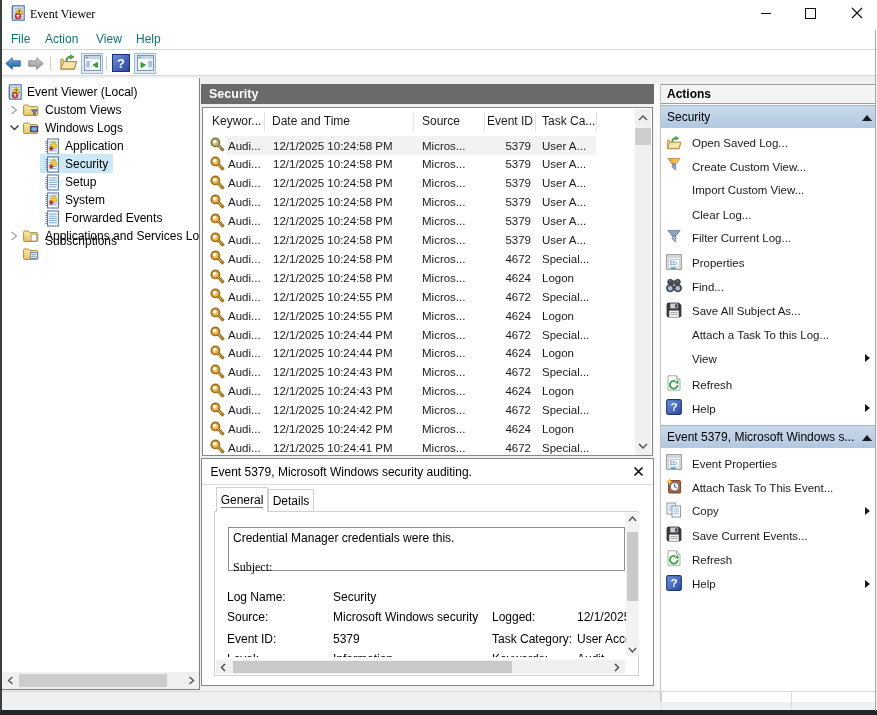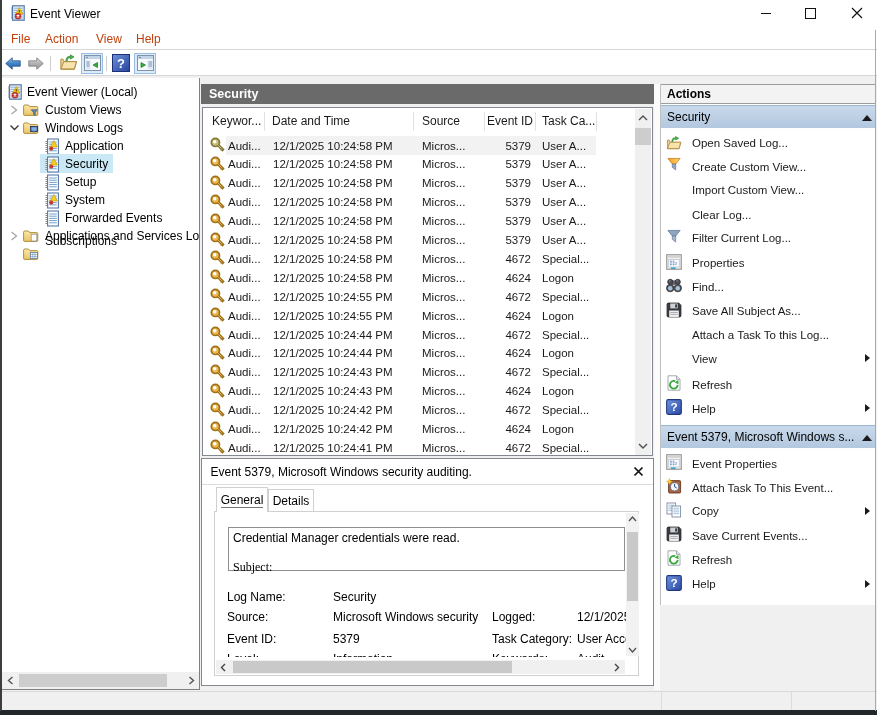--- a/index.html
+++ b/index.html
@@ -1,21 +1,21 @@
 <!DOCTYPE html>
 <html><head><meta charset="utf-8"><style>
 *{margin:0;padding:0;box-sizing:border-box;}
 html,body{width:877px;height:715px;overflow:hidden;}
 body{font-family:"Liberation Sans",sans-serif;font-size:12px;color:#000;background:#fff;position:relative;}
 .a{position:absolute;}
 .vc{display:flex;align-items:center;}
 
 #titlebar{left:0;top:0;width:877px;height:28px;background:#fff;}
 #menubar{left:0;top:28px;width:877px;height:22px;background:#fff;border-bottom:1px solid #d7d7d7;}
-.menuitem{position:absolute;top:0;height:21px;display:flex;align-items:center;font-size:12px;color:#c2410c;}
+.menuitem{position:absolute;top:0;height:21px;display:flex;align-items:center;font-size:12px;color:#0f766e;}
 #toolbar{left:0;top:50px;width:877px;height:26px;background:#fff;border-bottom:1px solid #d7d7d7;}
 .tsep{position:absolute;top:6px;height:15px;width:1px;background:#cfcfcf;}
 .thl{position:absolute;top:3px;height:21px;width:22px;background:#dcebfa;border:1px solid #98bee4;}
 #contentbg{left:0;top:76px;width:877px;height:635px;background:#f0f0f0;}
 #bottombar{left:0;top:710px;width:877px;height:5px;background:#20262a;}
 
 #ledge{left:0;top:0;width:2px;height:711px;background:#3a3f3a;}
 #redge{left:875px;top:30px;width:1px;height:681px;background:#a9a9a9;}
 
 #tree{left:2px;top:78px;width:198px;height:612px;background:#fff;border-right:1px solid #808080;border-bottom:1px solid #808080;overflow:hidden;}
@@ -27,21 +27,21 @@
 .hsep{position:absolute;top:4px;width:1px;height:19px;background:#e2e2e2;}
 .hdr{position:absolute;top:0;height:26px;display:flex;align-items:center;font-size:12px;color:#1a1a1a;}
 .erow{position:absolute;height:19px;font-size:11.5px;color:#1a1a1a;}
 .ec{position:absolute;top:0;height:19px;display:flex;align-items:center;white-space:nowrap;}
 
 .sbv{position:absolute;background:#f0f0f0;}
 .sbthumb{position:absolute;background:#cdcdcd;}
 
 #detail{left:201px;top:458px;width:453px;height:228px;background:#fff;border:1px solid #828790;}
 
-#actions{left:660px;top:84px;width:215px;height:521px;background:#fff;border-left:1px solid #c0c0c0;}
+#actions{left:660px;top:84px;width:215px;height:618px;background:#fff;border-left:1px solid #c0c0c0;}
 #acthdr{left:0;top:0;width:215px;height:20px;background:#f3f3f3;border-top:1px solid #9e9e9e;border-bottom:1px solid #9e9e9e;}
 .secbar{position:absolute;left:0;width:214px;height:24px;background:linear-gradient(#c9d9eb,#b2c8df);border-top:1px solid #9db7d1;border-bottom:1px solid #fdfdfd;display:flex;align-items:center;}
 .aitem{position:absolute;left:0;width:214px;height:23px;display:flex;align-items:center;font-size:11.5px;color:#1a1a1a;}
 .aicon{position:absolute;left:666px;width:16px;height:16px;}
 .atext{position:absolute;left:692px;white-space:nowrap;}
 .tri-r{width:0;height:0;border-left:5.5px solid #1a1a1a;border-top:4.5px solid transparent;border-bottom:4.5px solid transparent;position:absolute;left:204px;top:7px;}
 .tri-u{width:0;height:0;border-bottom:6px solid #1a1a1a;border-left:5.5px solid transparent;border-right:5.5px solid transparent;position:absolute;left:201px;top:9px;}
 .aicon{left:5px;}
 .atext{left:31px;position:absolute;}
 </style></head>
@@ -54,21 +54,21 @@
     </g>
     <rect x="2.6" y="0.8" width="11.6" height="14.4" fill="#eef3fa" stroke="#5577aa" stroke-width="1.2"></rect>
     <g stroke="#89aed6" stroke-width="1">
       <path d="M4 3.2 h9 M4 5.4 h9 M4 7.6 h9 M4 9.8 h9 M4 12 h9 M4 14 h9"></path>
     </g>
     <path d="M9.3 2.6 L12.9 9 H5.7 Z" fill="#f6ce1b" stroke="#c8a20b" stroke-width="0.8"></path>
     <rect x="8.6" y="5" width="1.5" height="2.6" rx="0.7" fill="#6a5a10"></rect>
     <circle cx="8" cy="11.2" r="2.9" fill="#cc3430" stroke="#a82420" stroke-width="0.6"></circle>
     <path d="M6.8 10 l2.4 2.4 M9.2 10 l-2.4 2.4" stroke="#fff" stroke-width="1.1"></path>
   </svg>
-  <div class="a vc" style="left:30px;top:0;height:28px;font-size:12px;">Event Viewer</div>
+  <div class="a vc" style="left:30px;top:0;height:28px;font-size:12px;font-family:Liberation Serif, serif;">Event Viewer</div>
   <div class="a" style="left:761px;top:13px;width:10px;height:1px;background:#111;"></div>
   <div class="a" style="left:805px;top:8px;width:11px;height:11px;border:1.2px solid #111;"></div>
   <svg class="a" style="left:851px;top:7px" width="12" height="12" viewBox="0 0 12 12">
       <path d="M1 1 L11 11 M11 1 L1 11" stroke="#111" stroke-width="1.2"></path>
     </svg>
 </div>
 <div class="a" id="menubar">
   <div class="menuitem" style="left:11px;">File</div>
   <div class="menuitem" style="left:45px;">Action</div>
   <div class="menuitem" style="left:96px;">View</div>
@@ -530,21 +530,21 @@
   <svg class="a" style="left:431px;top:7px" width="11" height="11" viewBox="0 0 11 11">
       <path d="M1.5 1.5 L9.5 9.5 M9.5 1.5 L1.5 9.5" stroke="#111" stroke-width="1.7"></path>
     </svg>
   <div class="a" style="left:0;top:25px;width:451px;height:1px;background:#dcdcdc;"></div>
   <div class="a" style="left:14px;top:28px;width:52px;height:25px;background:#fff;border:1px solid #d0d0d0;border-bottom:none;z-index:2;display:flex;align-items:center;justify-content:center;">
     <span style="border-bottom:1px solid #777;padding-bottom:0px;">General</span>
     </div>
   <div class="a" style="left:66px;top:30px;width:46px;height:23px;background:#fff;border:1px solid #d0d0d0;border-bottom:none;display:flex;align-items:center;justify-content:center;">Details</div>
   <div class="a" style="left:12px;top:52px;width:425px;height:165px;background:#fff;border:1px solid #d0d0d0;"></div>
   <div class="a" style="left:26px;top:68px;width:397px;height:44px;background:#fff;border:1px solid #8e8e8e;">
-    <div class="a" style="left:4px;top:3px;">Credential Manager credentials were read.</div>
+    <div class="a" style="left:4px;top:3px;">Credential Manager credentials were this.</div>
     <div class="a" style="left:4px;top:32px;font-family:Liberation Serif, serif;">Subject:</div>
   </div>
   <div class="a" style="left:25px;top:131px;">Log Name:</div>
   <div class="a" style="left:131px;top:131px;">Security</div>
   <div class="a" style="left:25px;top:151px;">Source:</div>
   <div class="a" style="left:131px;top:151px;">Microsoft Windows security</div>
   <div class="a" style="left:290px;top:151px;">Logged:</div>
   <div class="a" style="left:375px;top:151px;width:49px;overflow:hidden;white-space:nowrap;">12/1/2025</div>
   <div class="a" style="left:25px;top:173px;">Event ID:</div>
   <div class="a" style="left:131px;top:173px;">5379</div>

